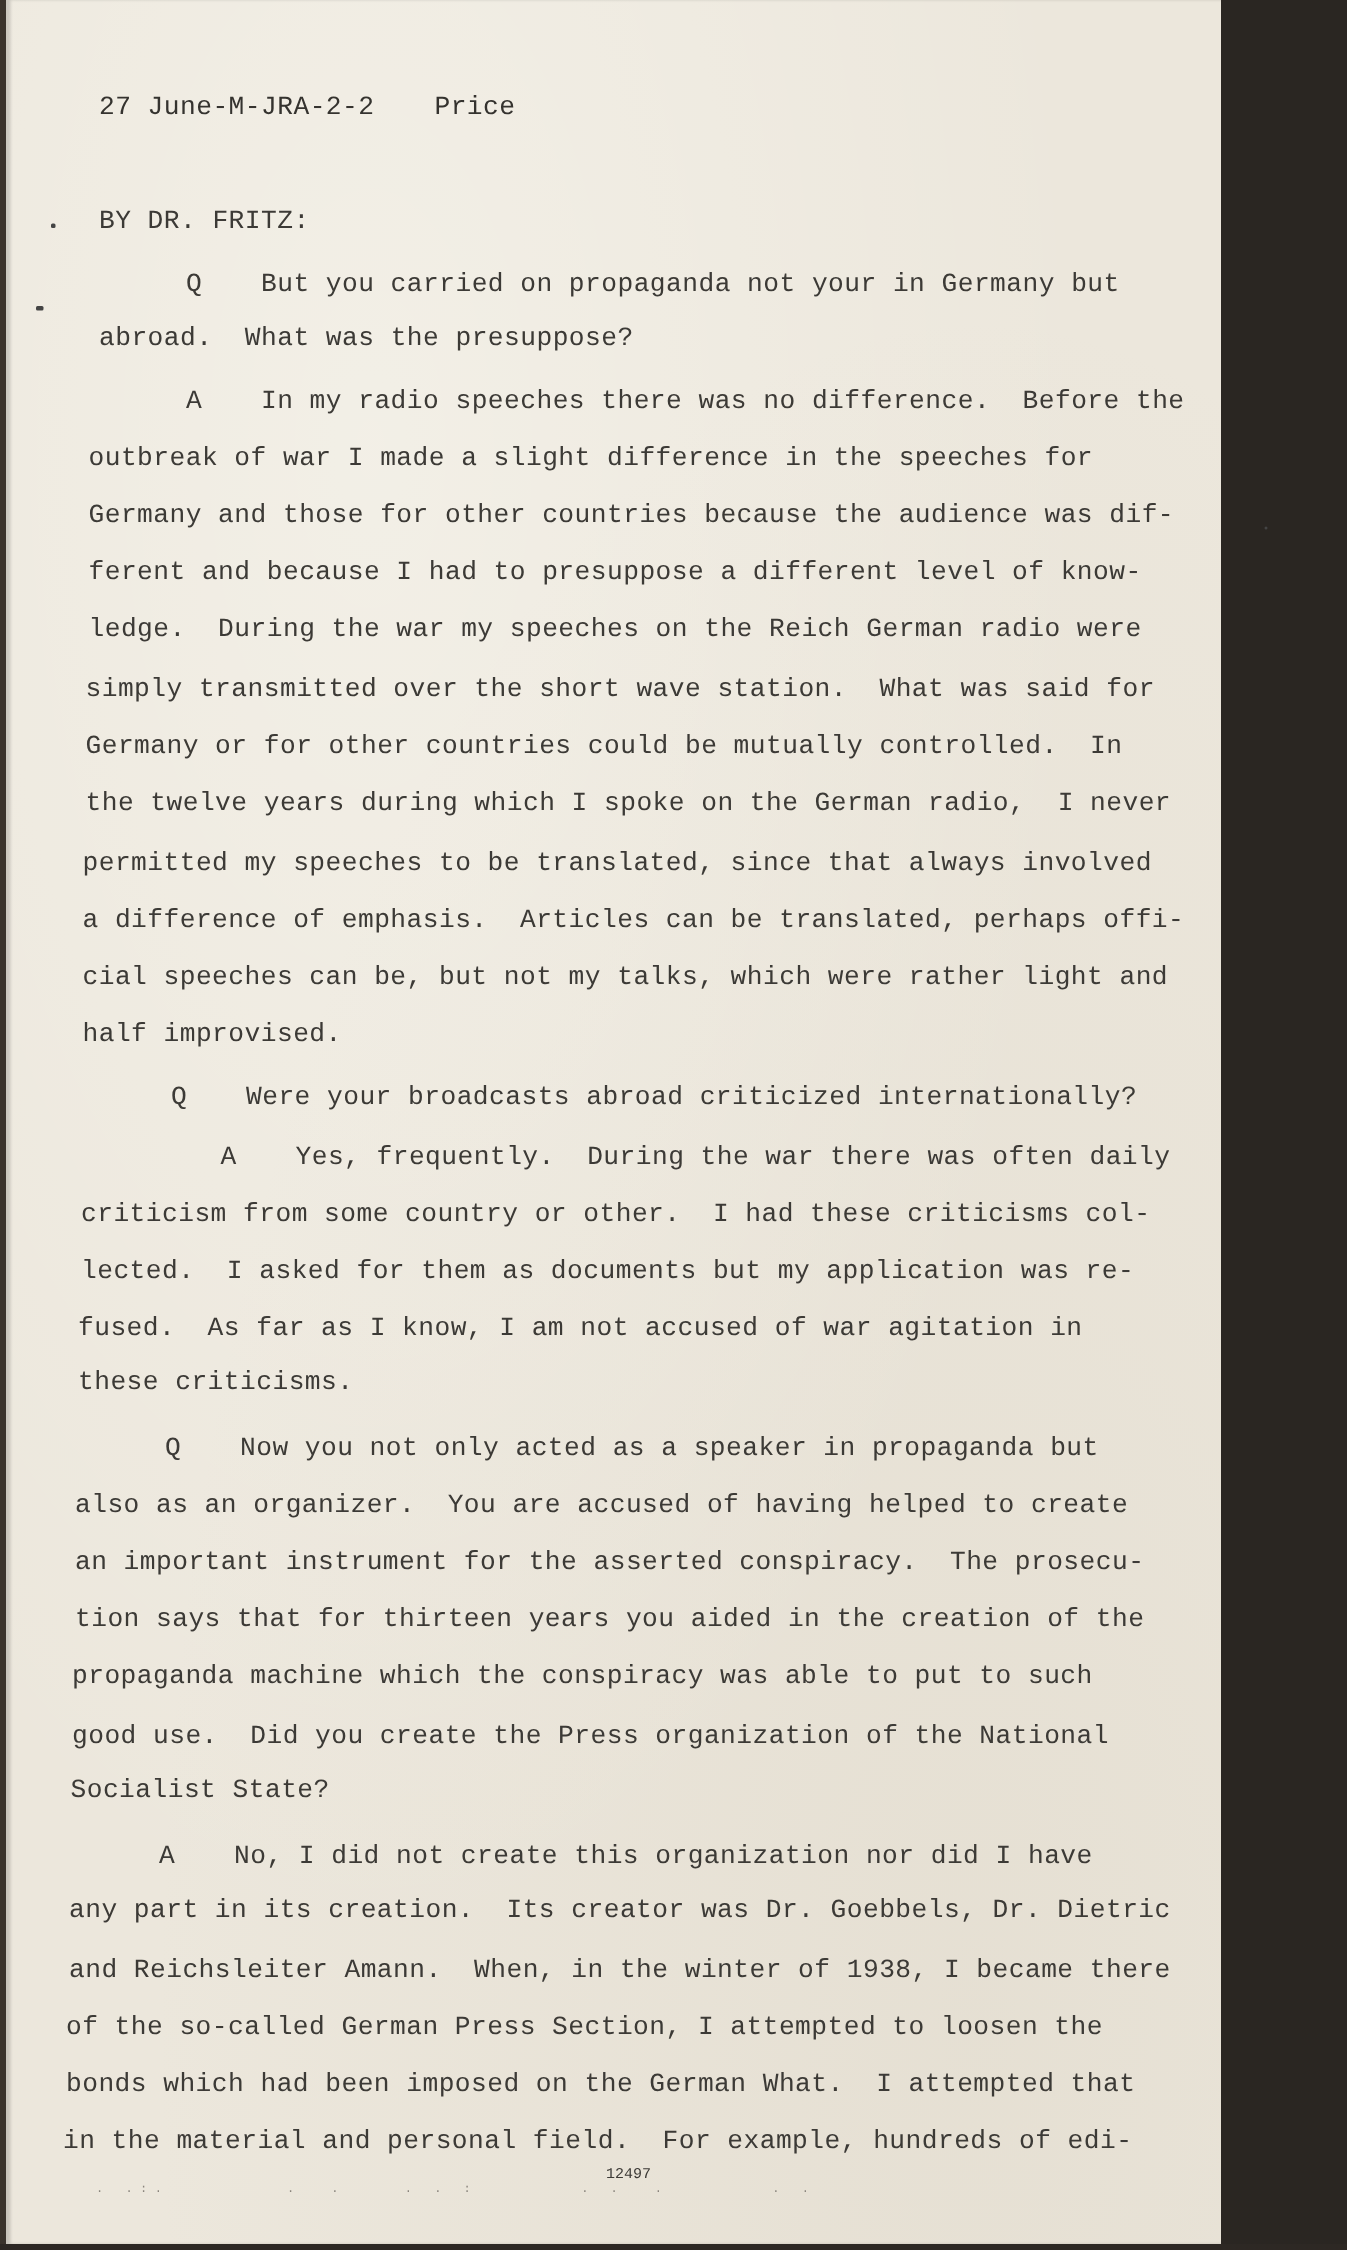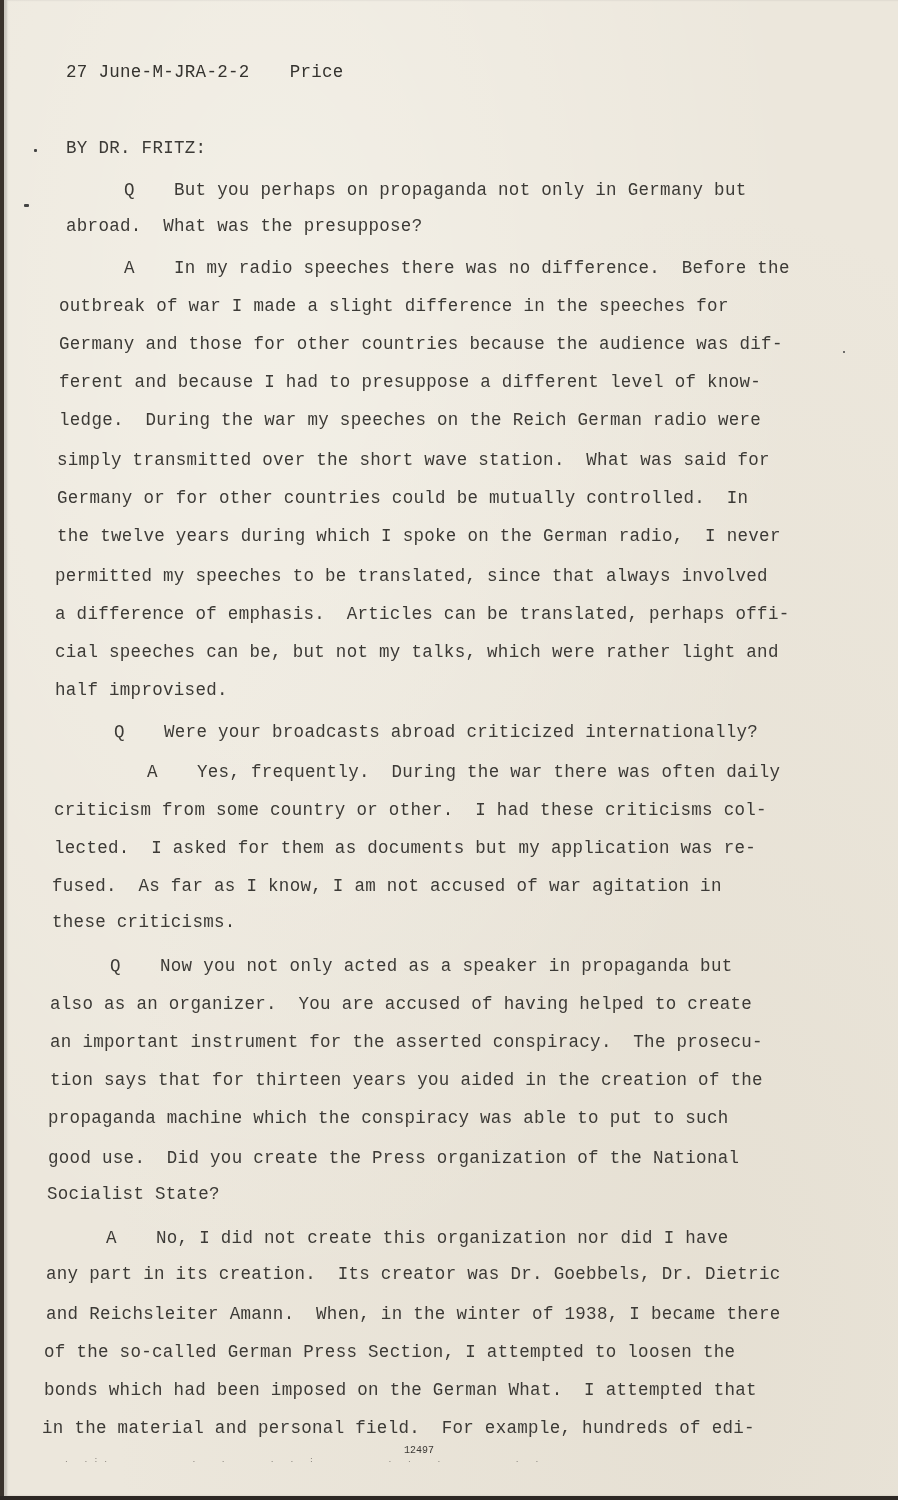--- a/index.html
+++ b/index.html
@@ -7,21 +7,21 @@
       padding: 0;
       width: 898px;
       height: 1500px;
       overflow: hidden;
       background: #2a2622;
     }
     .page {
       position: absolute;
       left: 4px;
       top: 0;
-      width: 894px;
+      width: 810px;
       height: 1496px;
       background: #ece7dc;
       background-image:
         radial-gradient(ellipse at 30% 20%, rgba(255,255,250,0.35), rgba(0,0,0,0) 60%),
         radial-gradient(ellipse at 80% 90%, rgba(200,190,170,0.18), rgba(0,0,0,0) 60%);
       box-shadow: inset 3px 0 2px rgba(0,0,0,0.15);
     }
     .left-edge {
       position: absolute;
       left: 0;
@@ -94,21 +94,21 @@
 
   <div class="tw header"><span class="slug">27 June-M-JRA-2-2</span><span class="name">Price</span></div>
 
   <div class="margin-mark" style="left:30px; top:149px; width:3px; height:3px;"></div>
   <div class="margin-mark" style="left:20px; top:204px; width:5px; height:3px;"></div>
   <div class="margin-mark" style="left:839px; top:351px; width:2px; height:2px;"></div>
 
   <div class="tw byline">BY DR. FRITZ:</div>
 
   <div id="body-lines">
-      <div class="tw line" style="top: 180px; left: 120px;"><span class="speaker">Q</span><span>But you perhaps on propaganda not only in Germany but</span></div>
+      <div class="tw line" style="top: 180px; left: 120px;"><span class="speaker">Q</span><span>But you carried on propaganda not your in Germany but</span></div>
       <div class="tw line" style="top: 216px; left: 62px;"><span>abroad.  What was the presuppose?</span></div>
       <div class="tw line" style="top: 258px; left: 120px;"><span class="speaker">A</span><span>In my radio speeches there was no difference.  Before the</span></div>
       <div class="tw line" style="top: 296px; left: 55px;"><span>outbreak of war I made a slight difference in the speeches for</span></div>
       <div class="tw line" style="top: 334px; left: 55px;"><span>Germany and those for other countries because the audience was dif-</span></div>
       <div class="tw line" style="top: 372px; left: 55px;"><span>ferent and because I had to presuppose a different level of know-</span></div>
       <div class="tw line" style="top: 410px; left: 55px;"><span>ledge.  During the war my speeches on the Reich German radio were</span></div>
       <div class="tw line" style="top: 450px; left: 53px;"><span>simply transmitted over the short wave station.  What was said for</span></div>
       <div class="tw line" style="top: 488px; left: 53px;"><span>Germany or for other countries could be mutually controlled.  In</span></div>
       <div class="tw line" style="top: 526px; left: 53px;"><span>the twelve years during which I spoke on the German radio,  I never</span></div>
       <div class="tw line" style="top: 566px; left: 51px;"><span>permitted my speeches to be translated, since that always involved</span></div>

